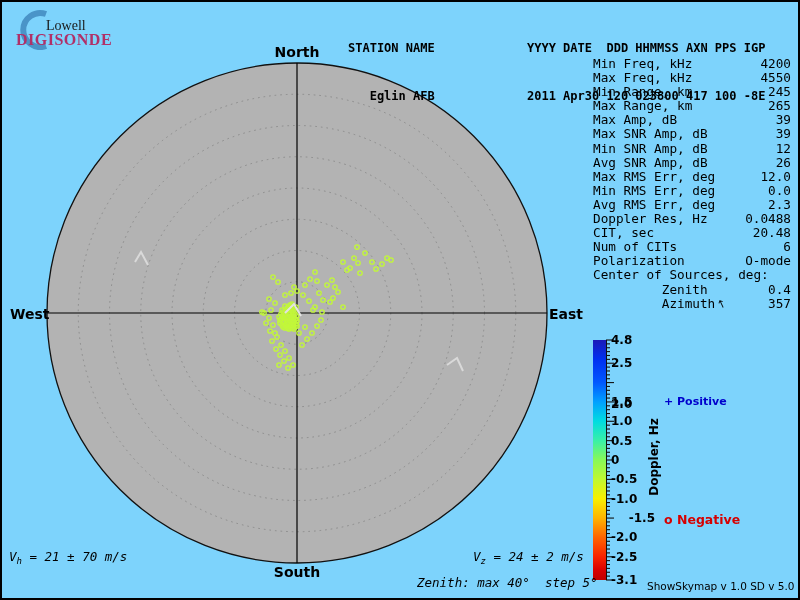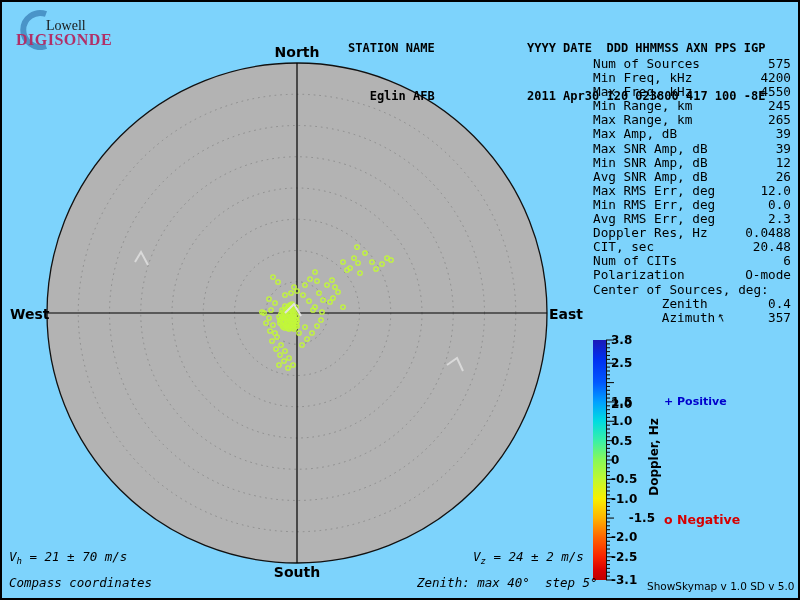--- a/index.html
+++ b/index.html
@@ -274,21 +274,20 @@
     <div>YYYY DATE  DDD HHMMSS AXN PPS IGP</div>
     <div>2011 Apr30 120 023800 417 100 -8E</div>
   </div>
 
   <div class="abs txt compass c-north">North</div>
   <div class="abs txt compass c-south">South</div>
   <div class="abs txt compass c-west">West</div>
   <div class="abs txt compass c-east">East</div>
 
   <div class="abs stats" id="stats-panel">
-      <div class="stat-row"><span>Num of Sources</span><span>575</span></div>
       <div class="stat-row"><span>Min Freq, kHz</span><span>4200</span></div>
       <div class="stat-row"><span>Max Freq, kHz</span><span>4550</span></div>
       <div class="stat-row"><span>Min Range, km</span><span>245</span></div>
       <div class="stat-row"><span>Max Range, km</span><span>265</span></div>
       <div class="stat-row"><span>Max Amp, dB</span><span>39</span></div>
       <div class="stat-row"><span>Max SNR Amp, dB</span><span>39</span></div>
       <div class="stat-row"><span>Min SNR Amp, dB</span><span>12</span></div>
       <div class="stat-row"><span>Avg SNR Amp, dB</span><span>26</span></div>
       <div class="stat-row"><span>Max RMS Err, deg</span><span>12.0</span></div>
       <div class="stat-row"><span>Min RMS Err, deg</span><span>0.0</span></div>
@@ -297,37 +296,36 @@
       <div class="stat-row"><span>CIT, sec</span><span>20.48</span></div>
       <div class="stat-row"><span>Num of CITs</span><span>6</span></div>
       <div class="stat-row"><span>Polarization</span><span>O-mode</span></div>
       <div class="stat-row"><span>Center of Sources, deg:</span><span></span></div>
       <div class="stat-row"><span>         Zenith</span><span>0.4</span></div>
       <div class="stat-row"><span>         Azimuth<span class="az-arrow">↑</span></span><span>357</span></div>
     </div>
 
   <div class="abs cbar"></div>
   <div id="cb-labels">
-      <div class="cb-label" style="top: 334px;">3.8</div>
+      <div class="cb-label" style="top: 334px;">4.8</div>
       <div class="cb-label" style="top: 357.226px;">2.5</div>
       <div class="cb-label" style="top: 398px;">2.0</div>
       <div class="cb-label" style="top: 395.935px;">1.5</div>
       <div class="cb-label" style="top: 415.29px;">1.0</div>
       <div class="cb-label" style="top: 434.645px;">0.5</div>
       <div class="cb-label" style="top: 454px;">0</div>
       <div class="cb-label" style="top: 473.355px;">-0.5</div>
       <div class="cb-label" style="top: 492.71px;">-1.0</div>
       <div class="cb-label" style="top: 512.065px; text-align: right;">-1.5</div>
       <div class="cb-label" style="top: 531.419px;">-2.0</div>
       <div class="cb-label" style="top: 550.774px;">-2.5</div>
       <div class="cb-label" style="top: 574px;">-3.1</div>
     </div>
   <div class="abs txt cb-title">Doppler, Hz</div>
   <div class="abs txt legend-pos" id="legend-pos" style="color: rgb(0, 0, 204);">+ Positive</div>
   <div class="abs txt legend-neg" id="legend-neg" style="color: rgb(214, 0, 0);">o Negative</div>
 
   <div class="abs txt ital vh"><span>V</span><span class="sub">h</span><span> = 21 ± 70 m/s</span></div>
-  <div class="abs txt ital coords-note">Compass coordinates</div>
   <div class="abs txt ital vz"><span>V</span><span class="sub">z</span><span> = 24 ± 2 m/s</span></div>
   <div class="abs txt ital zenith-note">Zenith: max 40°  step 5°</div>
   <div class="abs txt version">ShowSkymap v 1.0  SD v 5.0</div>
 
 </div>
 
 </body></html>

